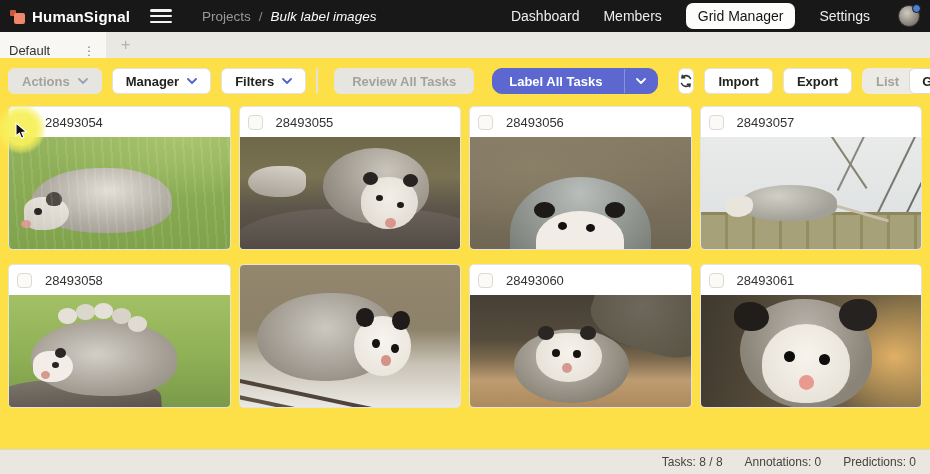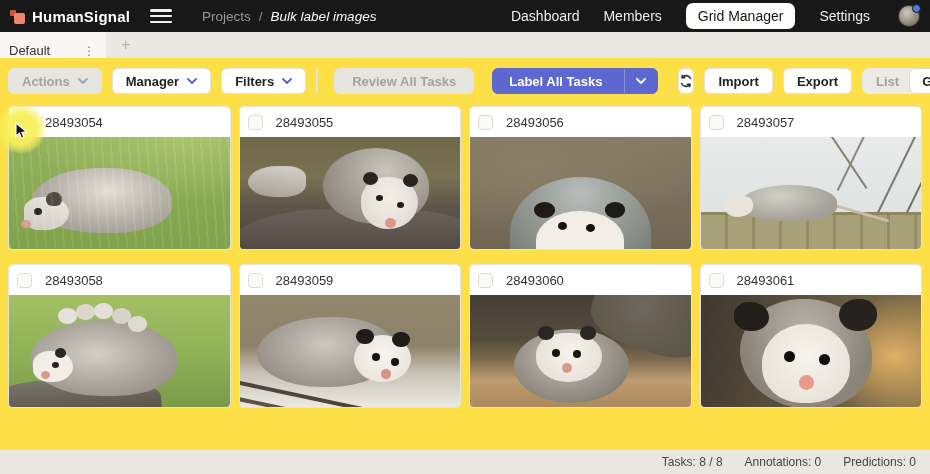--- a/index.html
+++ b/index.html
@@ -39,21 +39,21 @@
   
   .toolbar { display:flex; align-items:center; padding:10px 8px 8px 8px; gap:10px; }
   .btn { height:26px; border-radius:6px; display:inline-flex; align-items:center; gap:8px; padding:0 13px;
          font-size:13px; font-weight:600; color:#23221f; background:#fff; border:1px solid #e4e2dc; cursor:pointer; white-space:nowrap; }
   .btn.disabled { background:#e7e5e0; border-color:#e7e5e0; color:#a4a29d; cursor:default; }
   .chev { width:10px; height:6px; display:inline-block; }
   .chev svg { display:block; }
   .sort-group { display:inline-flex; height:26px; border-radius:6px; overflow:hidden; border:1px solid #e4e2dc; cursor:pointer; }
   .sort-group .sort-val { background:#fff; display:flex; align-items:center; padding:0 13px; font-size:13px; font-weight:600; color:#23221f; }
   .btn-review { margin-left:6px; padding:0 17px; }
-  .btn-label-all { margin-left:8px; background:#5c67cf; border-color:#5c67cf; color:#fff; padding:0 0 0 16px; }
+  .btn-label-all { margin-left:8px; background:#5c67cf; border-color:#5c67cf; color:#fff; padding:0 0 0 16px;border-radius:10px; }
   .btn-label-all .lbl { padding-right:14px; }
   .btn-label-all .chev-box { border-left:1px solid rgba(255,255,255,.28); height:100%; display:flex; align-items:center; padding:0 11px; }
   .tb-spacer { flex:1 1 auto; }
   .btn-icon { width:30px; padding:0; justify-content:center; }
   .view-toggle { display:inline-flex; align-items:center; background:#eceae4; border-radius:7px; height:26px; padding:0 0 0 4px; cursor:pointer; }
   .view-list { color:#a3a19c; font-size:13px; font-weight:600; padding:0 10px; }
   .view-grid { background:#fff; border:1px solid #dbd9d2; border-radius:6px; height:26px; display:flex; align-items:center; padding:0 12px; font-size:13px; font-weight:700; color:#23221f; }
 
   
   .cards { display:grid; grid-template-columns:repeat(4, 1fr); gap:14px 8px; padding:4px 8px 0 8px; }
@@ -316,24 +316,20 @@
         <div class="photo i5" title="opossum-carrying-babies-on-back">
           <i class="l l1"></i>
             <i class="l l2"></i>
             <i class="l l3"></i>
             <i class="l l4"></i>
             <i class="l l5"></i>
         </div>
       </div>
 
       <div class="card">
-        <div class="card-head">
-          <span class="checkbox"></span>
-          <span class="task-id">28493059</span>
-        </div>
         <div class="photo i6" title="opossum-climbing-branch-in-winter">
           <i class="l l1"></i>
             <i class="l l2"></i>
             <i class="l l3"></i>
             <i class="l l4"></i>
             <i class="l l5"></i>
         </div>
       </div>
 
       <div class="card">

